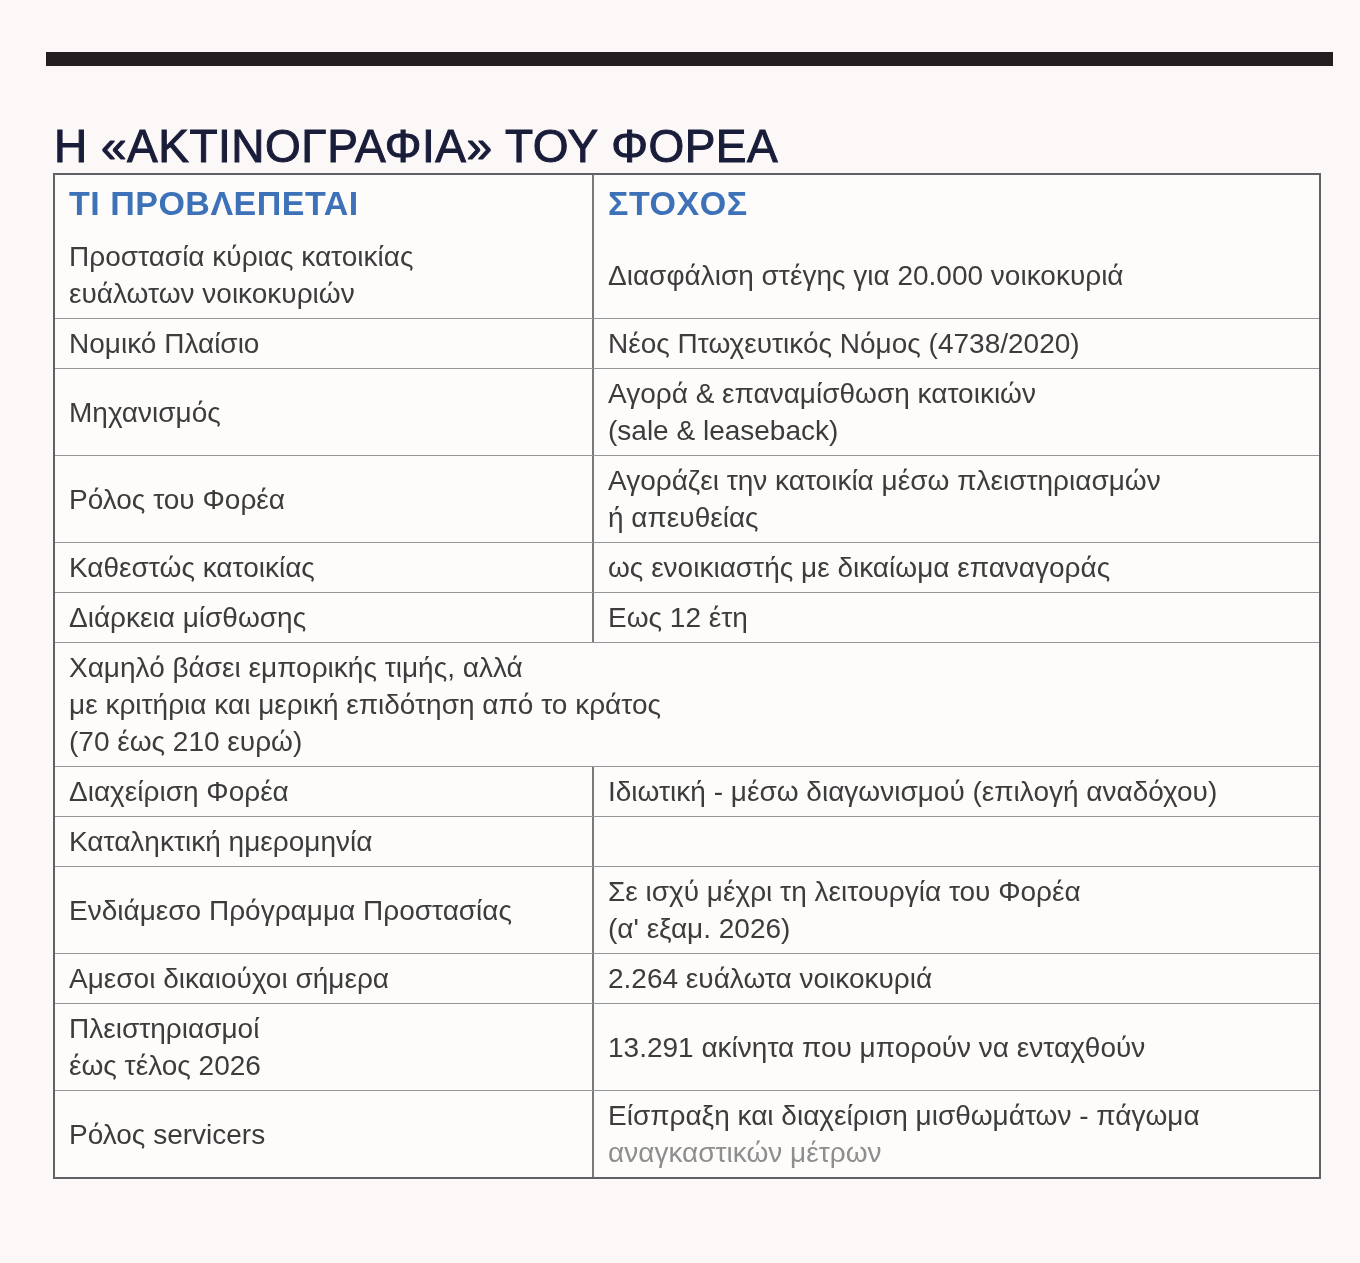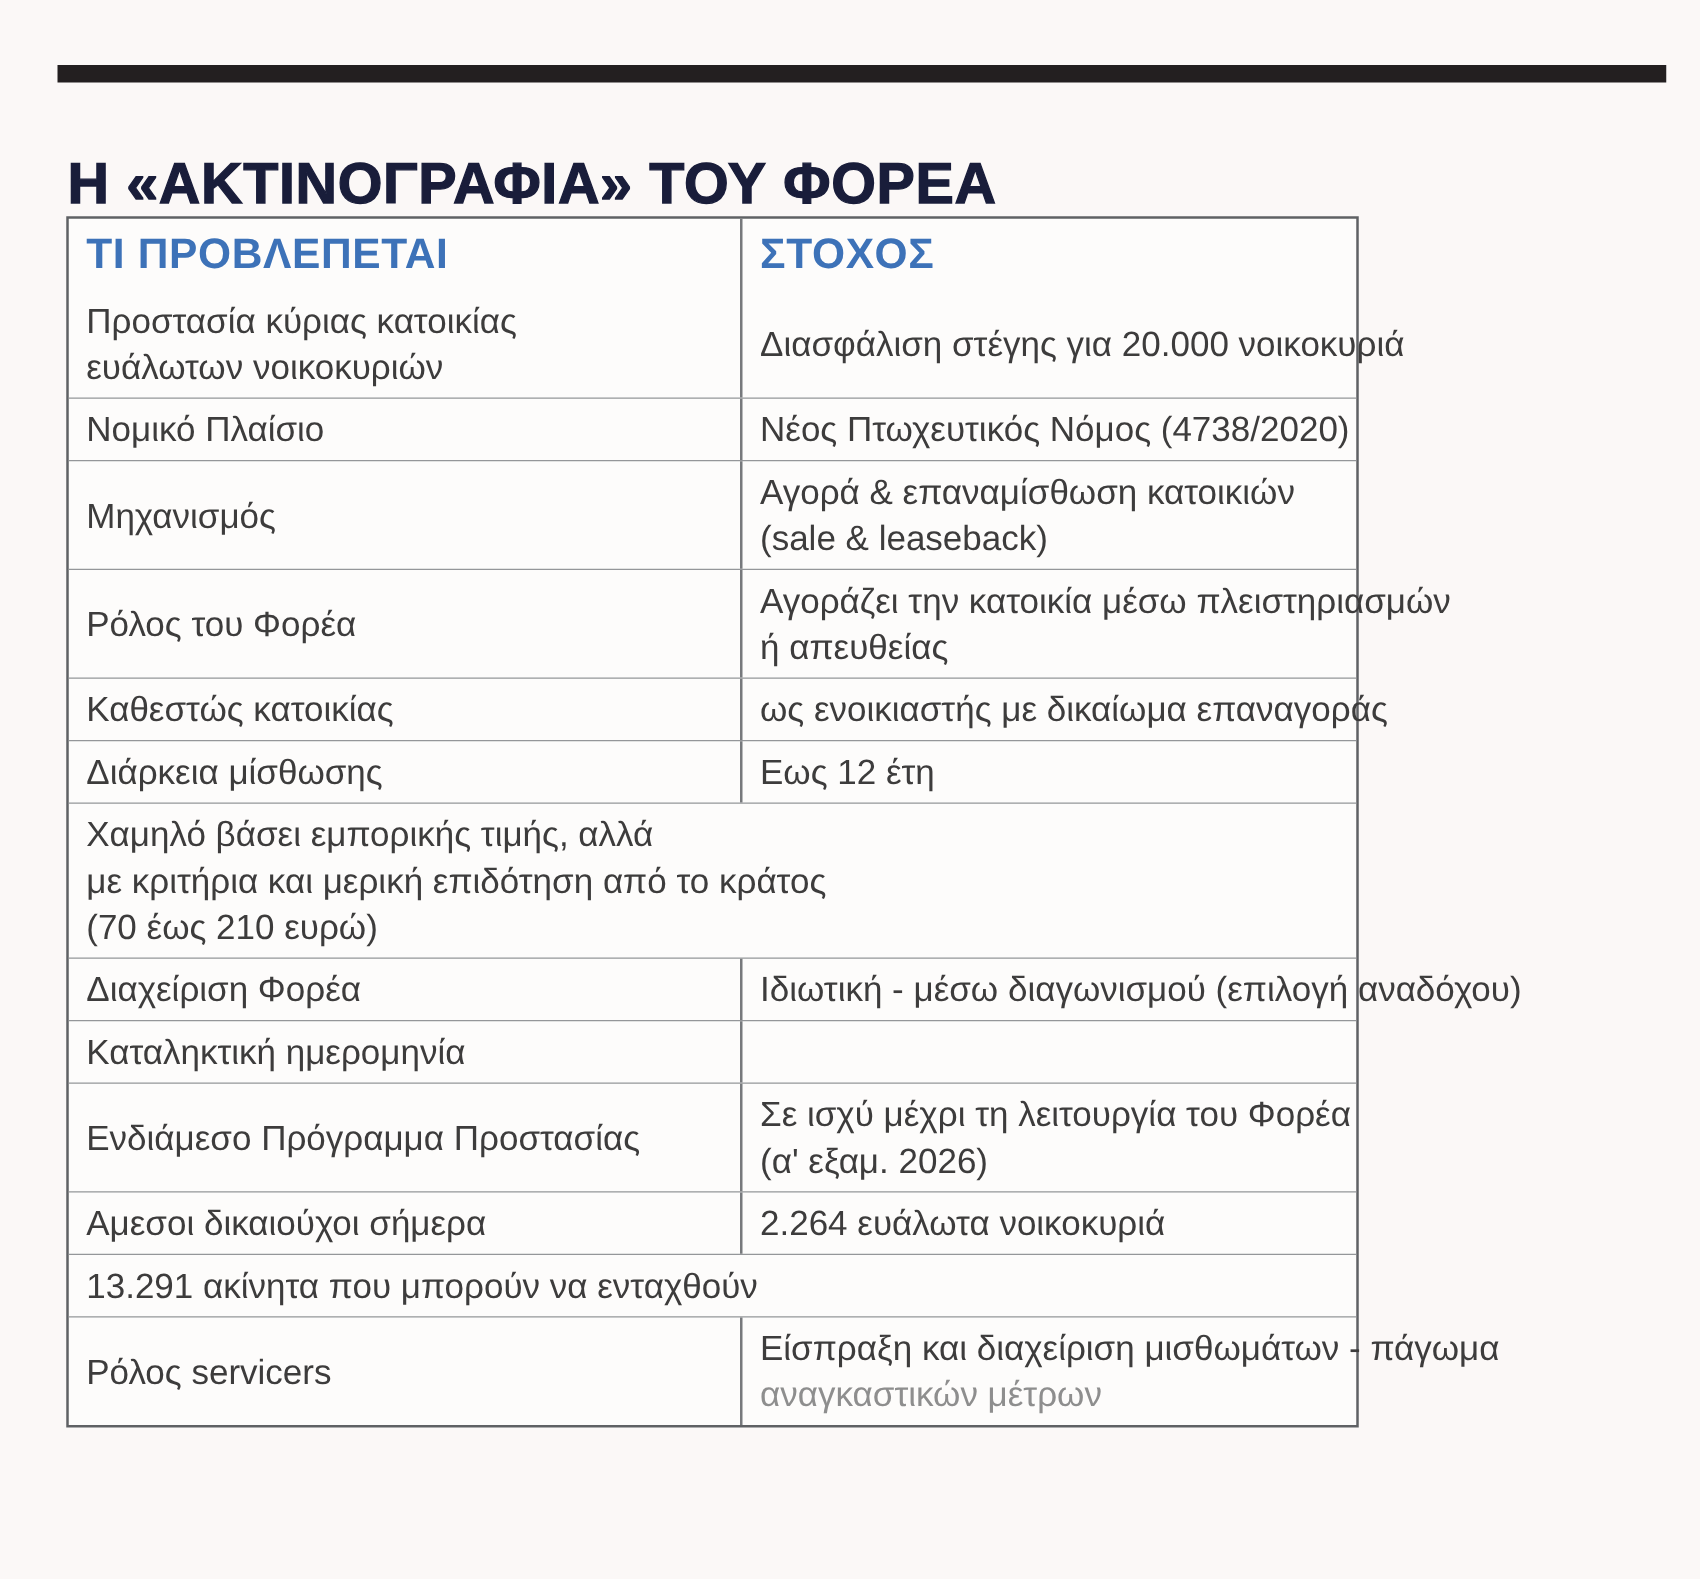--- a/index.html
+++ b/index.html
@@ -20,31 +20,31 @@
     top: 52px;
     width: 1287px;
     height: 14px;
     background: #231f20;
   }
   .page-title {
     position: absolute;
     left: 54px;
     top: 88px;
     font-size: 46px;
-    font-weight: 700;
+    font-weight: 400;
     letter-spacing: 0.5px;
     color: #191d3a;
     -webkit-text-stroke: 1px #191d3a;
     white-space: nowrap;
   }
   .radiography-table {
     position: absolute;
     left: 53px;
     top: 173px;
-    width: 1034px;
+    width: 1268px;
     box-sizing: border-box;
     border: 2px solid #5f6164;
     background: #fdfcfb;
   }
   .t-row {
     display: flex;
     border-top: 1px solid #949699;
   }
   .t-row:first-child {
     border-top: none;
@@ -184,20 +184,24 @@
       </div>
       <div class="t-row">
         <div class="cell cell-left">
           <div class="cell-line">Αμεσοι δικαιούχοι σήμερα</div>
         </div>
         <div class="cell cell-right">
           <div class="cell-line">2.264 ευάλωτα νοικοκυριά</div>
         </div>
       </div>
       <div class="t-row">
+        <div class="cell cell-left">
+          <div class="cell-line">Πλειστηριασμοί</div>
+          <div class="cell-line">έως τέλος 2026</div>
+        </div>
         <div class="cell cell-right">
           <div class="cell-line">13.291 ακίνητα που μπορούν να ενταχθούν</div>
         </div>
       </div>
       <div class="t-row">
         <div class="cell cell-left">
           <div class="cell-line">Ρόλος servicers</div>
         </div>
         <div class="cell cell-right">
           <div class="cell-line">Είσπραξη και διαχείριση μισθωμάτων - πάγωμα</div>

